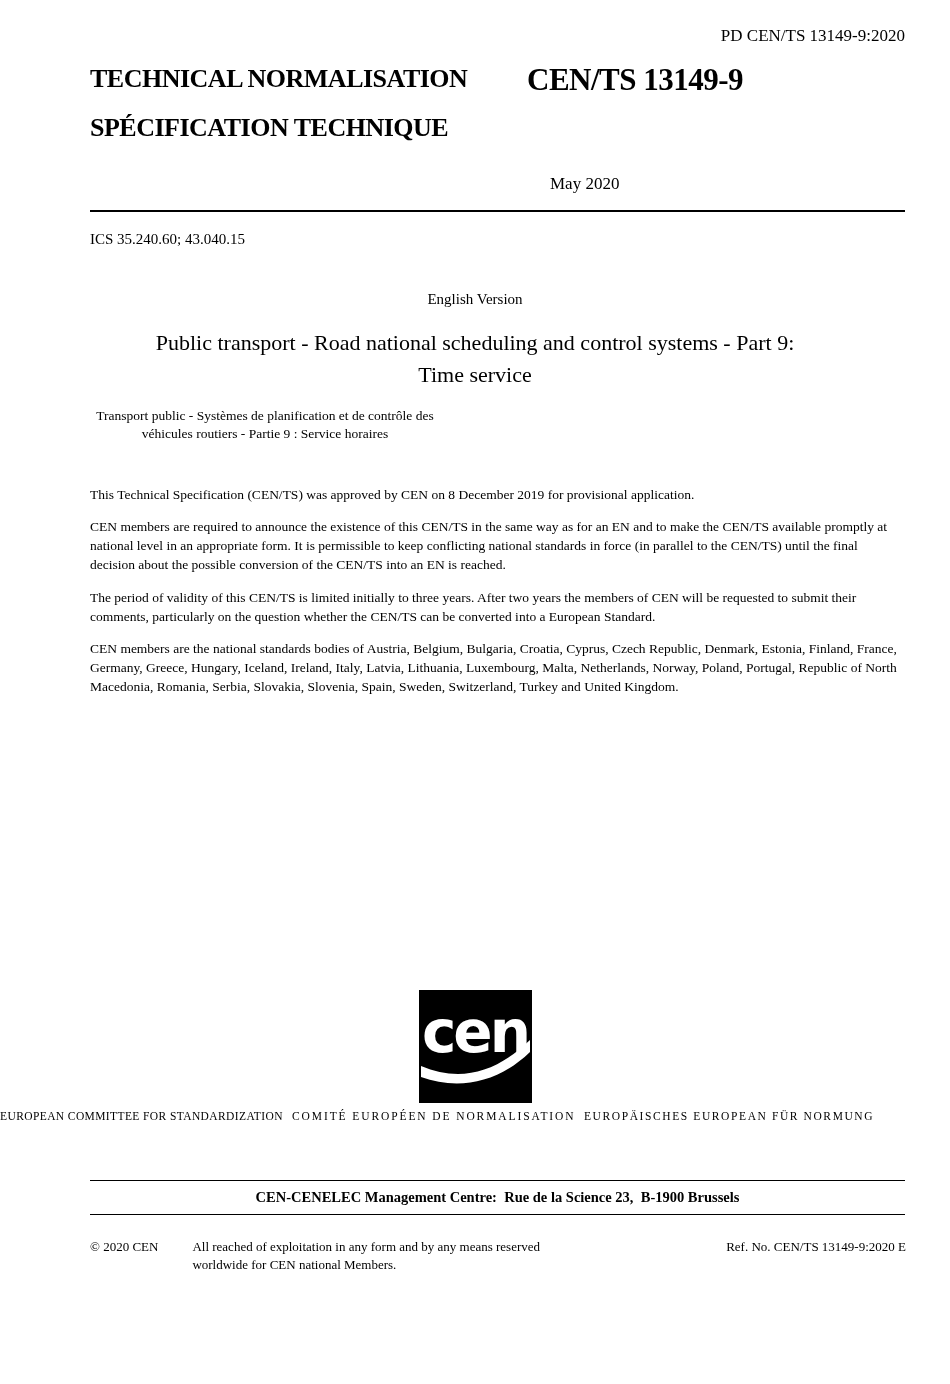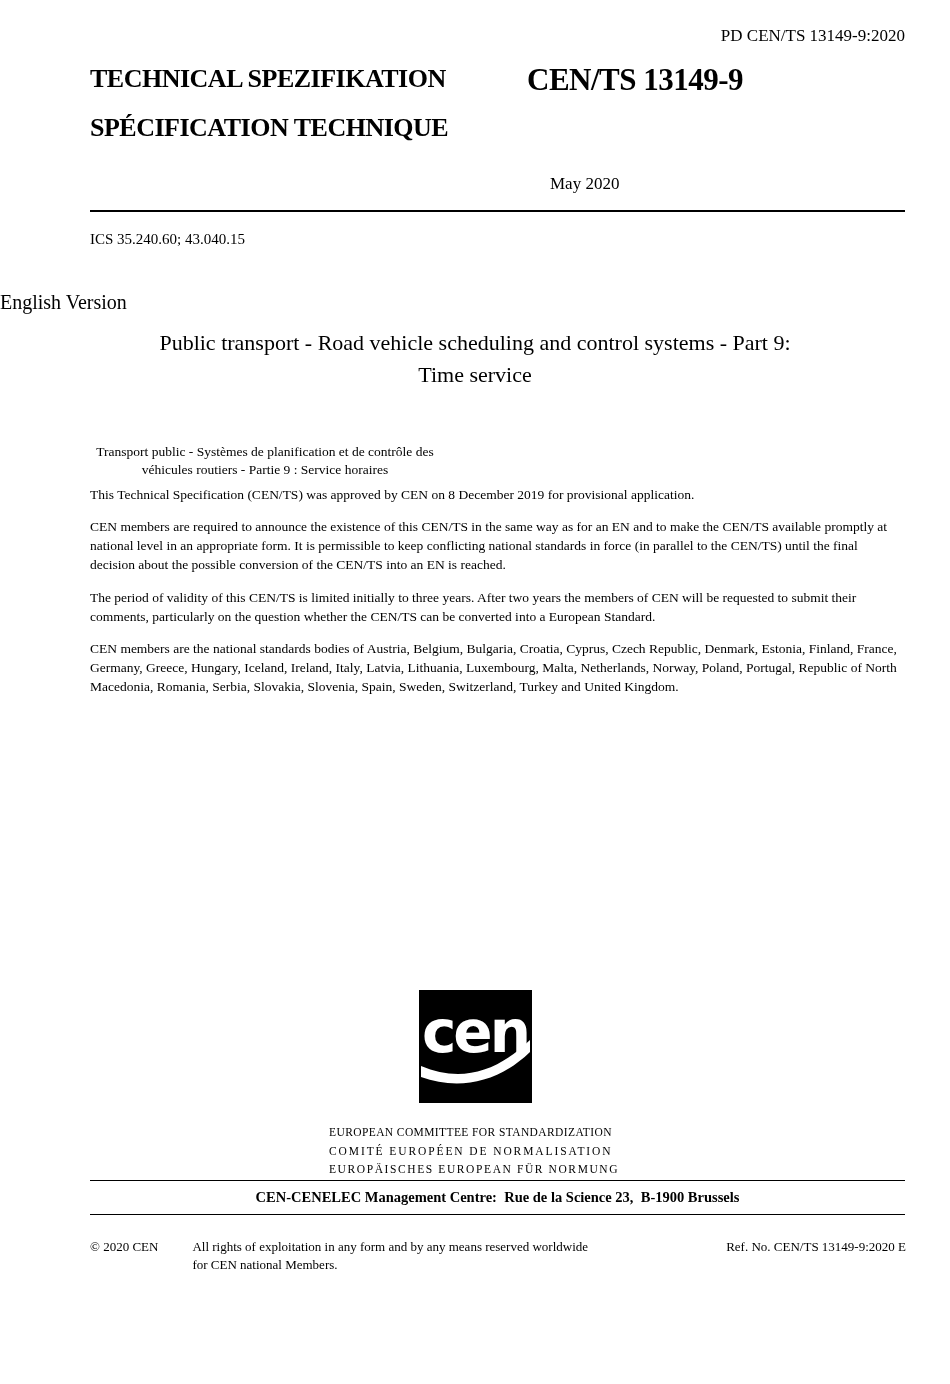--- a/index.html
+++ b/index.html
@@ -31,55 +31,55 @@
   .date { position: absolute; top: 174px; left: 550px; font-size: 17px; }
 
   .rule-top {
     position: absolute; top: 210px; left: 90px; right: 45px;
     border-top: 2.5px solid #000;
   }
   .ics { position: absolute; top: 231px; left: 90px; font-size: 15px; }
 
   .english-version {
     position: absolute; top: 291px; left: 0; width: 100%;
-    font-size: 20px;
+    text-align: center; font-size: 15px;
   }
   .main-title {
     position: absolute; top: 327px; left: 0; width: 100%;
     text-align: center;
   }
   .main-title .inner {
     display: inline-block; max-width: 640px;
     font-size: 22px; line-height: 1.45;
   }
 
   .subtitles {
     position: absolute; top: 407px; left: 90px; right: 45px;
     display: flex; justify-content: space-between;
   }
   .subtitles .col {
     width: 350px; text-align: center;
-    font-size: 13.5px; line-height: 1.35; margin-top: 36px;
+    font-size: 13.5px; line-height: 1.35;
   }
 
   .body-text {
     position: absolute; top: 485px; left: 90px; right: 44px;
     font-size: 13.5px; line-height: 1.42;
   }
   .body-text p { margin: 0 0 13px 0; }
 
   
   .logo-block {
     position: absolute; top: 990px; left: 0; width: 100%;
     text-align: center;
   }
   .cen-logo { display: inline-block; width: 113px; height: 113px; }
   .committee {
-    margin-top: 16px;
-    display: flex; flex-direction: column; align-items: center;
+    margin-top: 0;
+    display: flex; align-items: center;
   }
   .committee .line {
     font-size: 11.5px; line-height: 1.62; white-space: nowrap;
     width: 292px; text-align: left;
   }
   .committee .line.l1 { letter-spacing: 0.4px; }
   .committee .line.l2 { letter-spacing: 1.9px; }
   .committee .line.l3 { letter-spacing: 1.6px; }
 
   .mgmt-bar {
@@ -100,35 +100,35 @@
   .footer .ref { white-space: nowrap; }
 </style>
 </head>
 <body>
 
 <div class="page">
 
   <div class="doc-ref">PD CEN/TS 13149-9:2020</div>
 
   <div class="lang-titles">
-    <div class="t">TECHNICAL SPEZIFIKATION</div>
+    <div class="t">TECHNICAL NORMALISATION</div>
     <div class="t">SPÉCIFICATION TECHNIQUE</div>
   </div>
 
   <div class="designation">CEN/TS 13149-9</div>
   <div class="date">May 2020</div>
 
   <div class="rule-top"></div>
 
   <div class="ics">ICS 35.240.60; 43.040.15</div>
 
   <div class="english-version">English Version</div>
 
   <div class="main-title">
-    <div class="inner">Public transport - Road vehicle scheduling and control systems - Part 9: Time service</div>
+    <div class="inner">Public transport - Road national scheduling and control systems - Part 9: Time service</div>
   </div>
 
   <div class="subtitles">
     <div class="col">Transport public - Systèmes de planification et de contrôle des véhicules routiers - Partie 9 : Service horaires</div>
   </div>
 
   <div class="body-text">
     <p>This Technical Specification (CEN/TS) was approved by CEN on 8 December 2019 for provisional application.</p>
     <p>CEN members are required to announce the existence of this CEN/TS in the same way as for an EN and to make the CEN/TS available promptly at national level in an appropriate form. It is permissible to keep conflicting national standards in force (in parallel to the CEN/TS) until the final decision about the possible conversion of the CEN/TS into an EN is reached.</p>
     <p>The period of validity of this CEN/TS is limited initially to three years. After two years the members of CEN will be requested to submit their comments, particularly on the question whether the CEN/TS can be converted into a European Standard.</p>
@@ -147,18 +147,18 @@
       <div class="line l3">EUROPÄISCHES EUROPEAN FÜR NORMUNG</div>
     </div>
   </div>
 
   <div class="mgmt-bar">
     <span class="txt">CEN-CENELEC Management Centre:  Rue de la Science 23,  B-1900 Brussels</span>
   </div>
 
   <div class="footer">
     <span class="copyright">© 2020 CEN</span>
-    <span class="rights">All rights of exploitation in any form and by any means reserved worldwide for CEN national Members.</span>
+    <span class="rights">All reached of exploitation in any form and by any means reserved worldwide for CEN national Members.</span>
     <span class="spacer"></span>
     <span class="ref">Ref. No. CEN/TS 13149-9:2020 E</span>
   </div>
 
 </div>
 
 </body></html>

